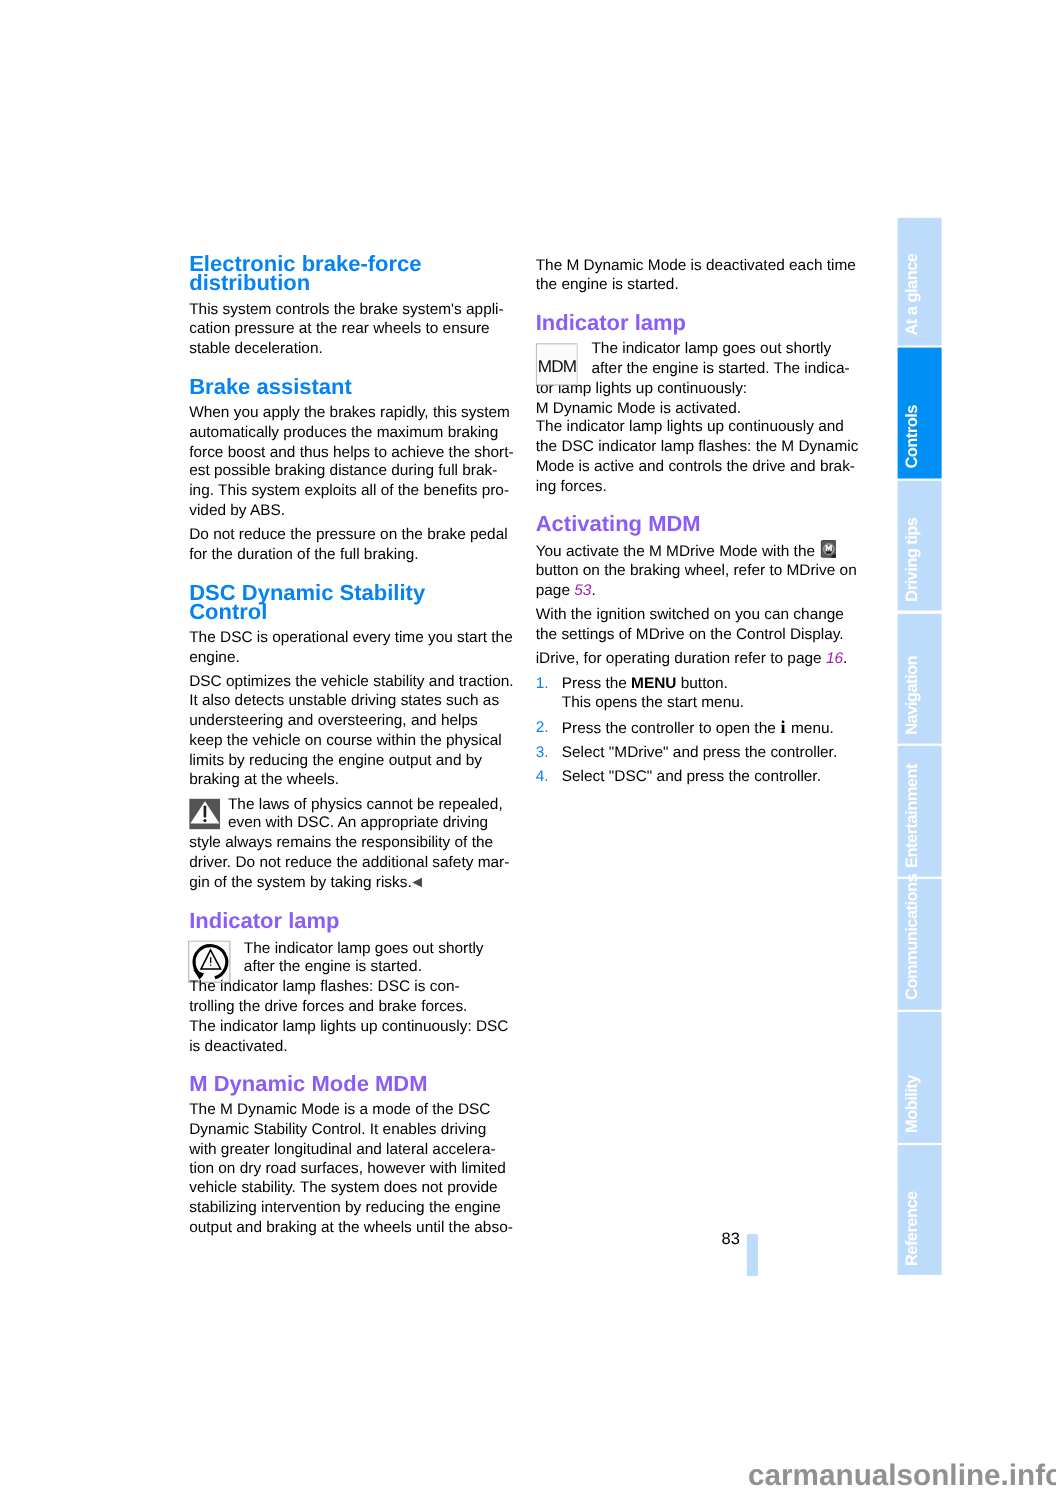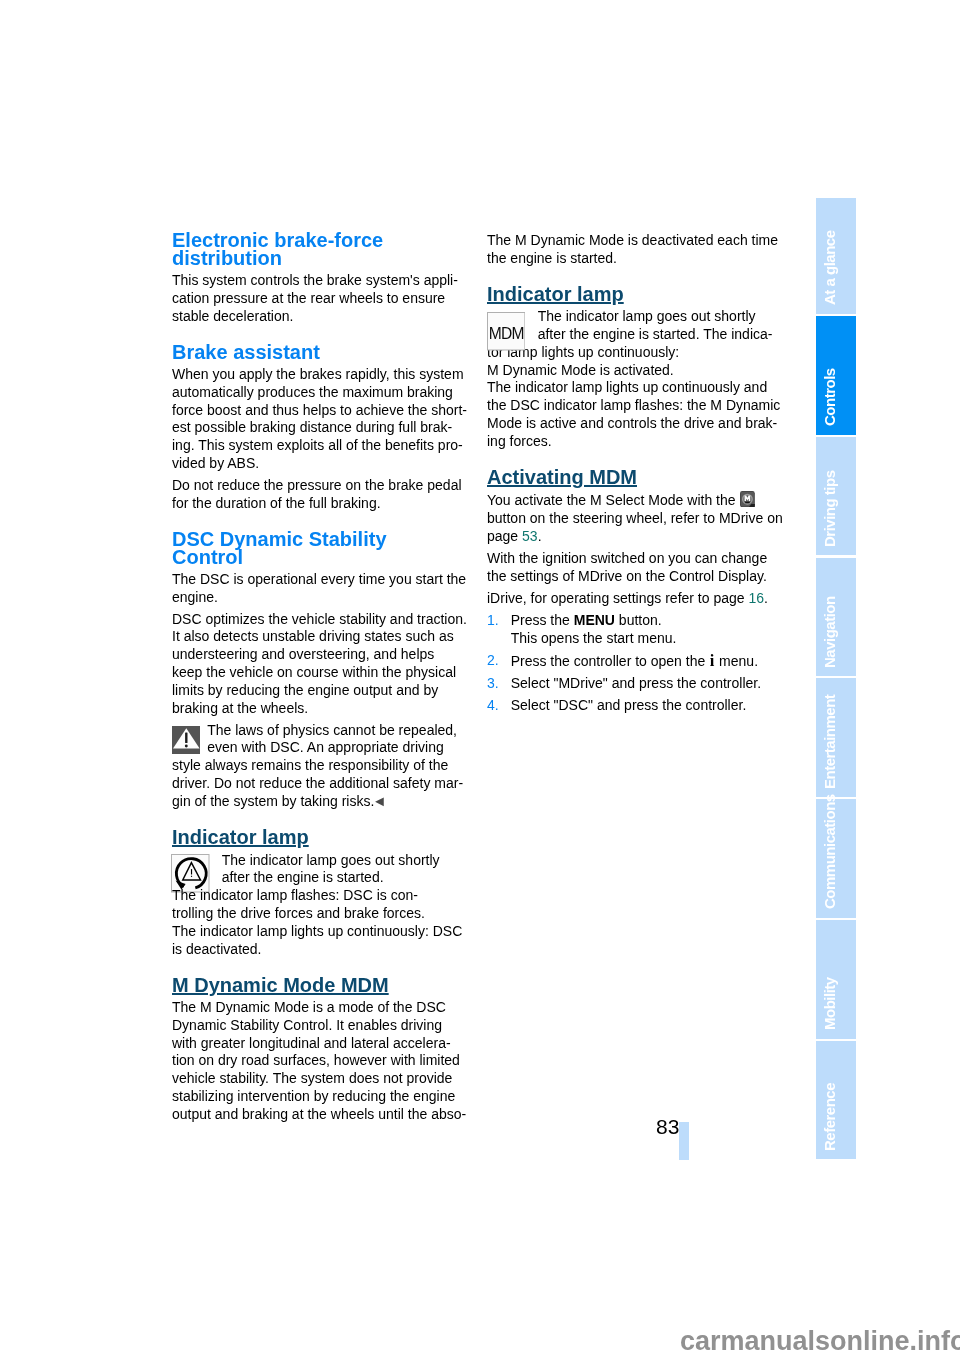--- a/index.html
+++ b/index.html
@@ -7,24 +7,24 @@
        font-family:"Liberation Sans",sans-serif;color:#000;
        -webkit-font-smoothing:antialiased;}
   .page{position:absolute;inset:0;will-change:transform;}
   
   .col{position:absolute;width:289px;}
   #colL{left:172px;top:232px;}
   #colR{left:487px;top:232px;}
   h2.h-main,h3.h-sub{font-size:20px;font-weight:bold;margin:18.4px 0 4.4px 0;line-height:17.8px;
                      letter-spacing:0;}
   h2.h-main{color:#0583f2;}
-  h3.h-sub{color:#0c4a6e;text-decoration:underline;}
+  h3.h-sub{color:#8b5cf6;}
   .col > *:first-child{margin-top:0;}
   p{font-size:14px;line-height:17.8px;margin:0 0 4.2px 0;white-space:nowrap;}
-  .pg{color:#0f766e;}
+  .pg{color:#a21caf;font-style:italic;}
   .note{position:relative;}
   .note .ico{float:left;}
   .ico-play{float:left;}
   .ico-warn{width:28px;height:28px;margin:4.3px 7.7px 0 -0.5px;}
   .ico-box{width:38.4px;height:26px;margin:2.9px 12.2px 0 -0.9px;}
   .ico-play{width:28.4px;height:28.4px;margin:4.3px 8.0px 0 -0.3px;}
   .ico-mdm{position:relative;margin:3.9px 12.2px 0 0.1px;}
   .ico-warn svg,.ico-box svg,.ico-play svg{display:block;}
   .ico-btn{display:inline-block;width:14.8px;height:16.2px;vertical-align:-1.8px;margin:0 0 0 4.6px;}
   .ico-btn svg{display:block;}
@@ -39,21 +39,21 @@
            letter-spacing:0;display:inline-block;}
   
   #tabs{position:absolute;left:816px;top:197.8px;width:40px;}
   .tab{width:40px;height:118.6px;margin-bottom:2.2px;background:#bddcfb;position:relative;}
   .tab:first-child{height:116.1px;}
   .tab.active{background:#0090f5;}
   .tab span{position:absolute;left:5.7px;bottom:-6.5px;transform-origin:0 0;
             transform:rotate(-90deg);white-space:nowrap;color:#fff;font-size:15px;
             font-weight:bold;line-height:1;letter-spacing:-0.5px;}
   
-  #pageno{position:absolute;left:656px;top:1119px;font-size:21px;line-height:15.5px;}
+  #pageno{position:absolute;left:656px;top:1119px;font-size:15px;line-height:15.5px;}
   #pagebar{position:absolute;left:679px;top:1122px;width:10px;height:37.8px;background:#bddcfb;}
   #wm{position:absolute;left:680px;top:1328.1px;font-size:27px;line-height:27px;color:#919191;font-weight:bold;}
 </style>
 </head>
 <body>
 
 <div class="page">
 
   <div class="col" id="colL">
     <h2 class="h-main">Electronic brake-force distribution</h2>
@@ -99,30 +99,30 @@
     <div class="note">
       <span class="ico ico-box ico-mdm">
         <svg viewBox="0 0 38.4 38.5" width="38.4" height="38.5" aria-hidden="true">
           <rect x="0.5" y="0.5" width="37.4" height="37.5" fill="#fbfbfb" stroke="#b0b0b0" stroke-width="1"></rect>
         </svg>
         <span class="mdmtxt">MDM</span>
       </span>
       <p>The indicator lamp goes out shortly<br>after the engine is started. The indica-<br>tor lamp lights up continuously:<br>M Dynamic Mode is activated.<br>The indicator lamp lights up continuously and<br>the DSC indicator lamp flashes: the M Dynamic<br>Mode is active and controls the drive and brak-<br>ing forces.</p>
     </div>
     <h3 class="h-sub">Activating MDM</h3>
-    <p><span>You activate the M Select Mode with the</span><span class="ico-btn"><svg viewBox="0 0 14.8 16.2" width="14.8" height="16.2" aria-hidden="true">
+    <p><span>You activate the M MDrive Mode with the</span><span class="ico-btn"><svg viewBox="0 0 14.8 16.2" width="14.8" height="16.2" aria-hidden="true">
             <rect x="0" y="0" width="14.8" height="16.2" rx="2.4" fill="#3f3f3f"></rect>
             <rect x="0.7" y="0.7" width="13.4" height="14.8" rx="1.9" fill="#585858"></rect>
             <circle cx="7.4" cy="8.2" r="4.7" fill="none" stroke="#9b9b9b" stroke-width="1.5"></circle>
             <path d="M5.3 4.6 L5.3 9.9 M9.5 4.6 L9.5 9.9 M5.4 4.6 L7.4 8.3 L9.4 4.6" fill="none" stroke="#fafafa" stroke-width="1.5" stroke-linejoin="miter"></path>
             <rect x="5.1" y="10.7" width="4.6" height="1.5" rx="0.5" fill="#141414"></rect>
             <path d="M11.4 13.1 L14.8 13.1 L14.8 16.2 L8.8 16.2 Z" fill="#1f1f1f"></path>
-          </svg></span><br><span>button on the steering wheel, refer to MDrive on</span><br><span>page</span> <span class="pg">53</span><span>.</span></p>
+          </svg></span><br><span>button on the braking wheel, refer to MDrive on</span><br><span>page</span> <span class="pg">53</span><span>.</span></p>
     <p>With the ignition switched on you can change<br>the settings of MDrive on the Control Display.</p>
-    <p><span>iDrive, for operating settings refer to page</span> <span class="pg">16</span><span>.</span></p>
+    <p><span>iDrive, for operating duration refer to page</span> <span class="pg">16</span><span>.</span></p>
     <ol id="steps">
         <li><span class="num">1.</span><span class="txt">Press the <b>MENU</b> button.<br>This opens the start menu.</span></li>
         <li><span class="num">2.</span><span class="txt">Press the controller to open the <b class="iglyph">i</b> menu.</span></li>
         <li><span class="num">3.</span><span class="txt">Select "MDrive" and press the controller.</span></li>
         <li><span class="num">4.</span><span class="txt">Select "DSC" and press the controller.</span></li>
       </ol>
   </div>
 
   <div id="tabs">
       <div class="tab">

